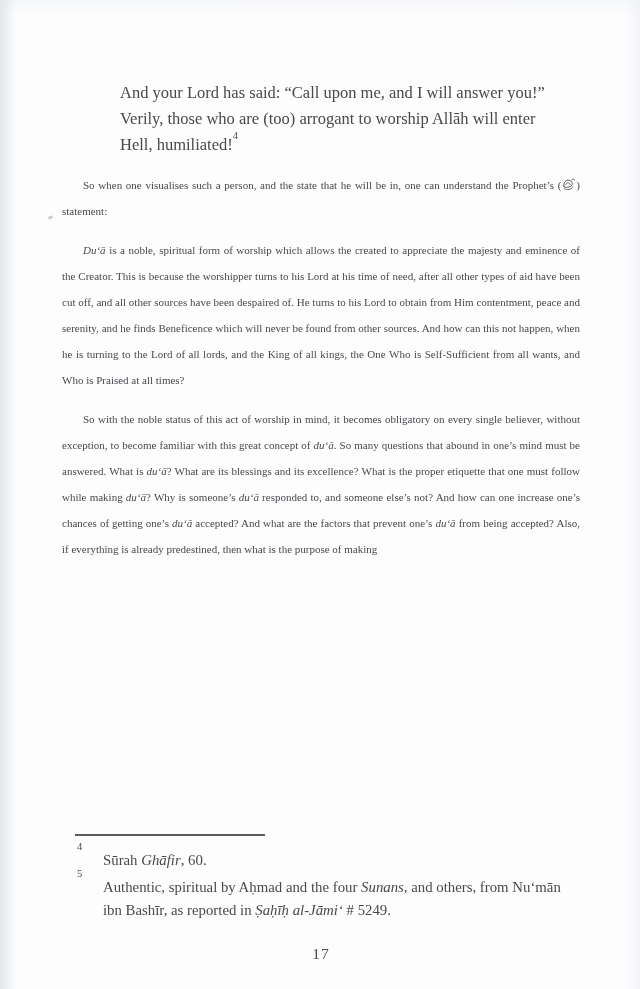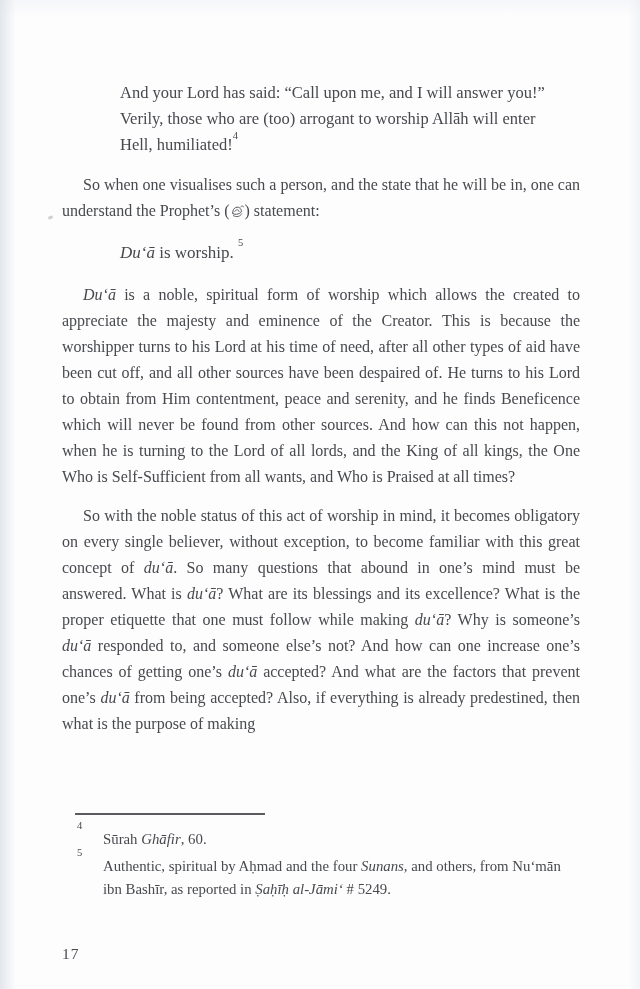--- a/index.html
+++ b/index.html
@@ -17,21 +17,21 @@
       linear-gradient(180deg, rgba(240,242,246,.6) 0px, rgba(255,255,255,0) 16px),
       #fdfdfe;
   }
   .quote{
     margin:0 14px 14px 58px;
     font-size:16.5px;line-height:26px;
     text-align:left;
   }
   p.body{
     margin:0 0 13px 0;
-    font-size:16px;line-height:26px;
+    font-size:11px;line-height:26px;
     text-align:justify;
   }
   .indent{text-indent:21px;}
   .hadith{
     margin:3px 0 16px 58px;
     font-size:17px;line-height:26px;
   }
   .it{font-style:italic;}
   sup{
     font-size:10.5px;
@@ -56,22 +56,22 @@
     margin:0 0 13px 0;
   }
   .footnote{display:flex;margin-bottom:4px;}
   .fn-marker{
     flex:none;width:28px;
     font-size:10.5px;top:-2px;
     padding-left:2px;box-sizing:border-box;
   }
   .fn-text{flex:1;text-align:left;}
   .page-number{
-    margin-top:40px;
-    text-align:left;
+    margin-top:19px;
+    text-align:center;
     font-size:15.5px;
     letter-spacing:1px;
   }
   .artifact{
     position:absolute;left:48px;top:216px;
     width:5px;height:3px;border-radius:2px;
     background:#c6c8cb;opacity:.85;
     transform:rotate(-25deg);
   }
 </style>
@@ -88,23 +88,20 @@
 
   <p class="body indent"><span>So when one visualises such a person, and the state that he will be in, one can understand the Prophet’s (</span><span class="pbuh"><svg width="15" height="14" viewBox="0 0 16 15" xmlns="http://www.w3.org/2000/svg">
           <g fill="none" stroke="#4a4c4f" stroke-width="1" stroke-linecap="round">
             <path d="M3 10 C2 5, 7 2, 10 4 C13 6, 13 9.5, 9 10.5 C6 11.3, 4 11.5, 3 10 Z"></path>
             <path d="M5 8 C6 5.5, 9.5 5.5, 9.7 8" stroke-width="0.9"></path>
             <path d="M3.5 12.5 C7 14.5, 11 13.5, 12.5 10.5" stroke-width="0.9"></path>
             <path d="M11.5 3 C12.5 1.8, 13.5 1.8, 14.5 3" stroke-width="0.9"></path>
           </g>
         </svg></span><span>) statement:</span></p>
 
-  <p class="hadith">
-    <span><span class="it">Du‘ā</span><span> is worship. </span><sup>5</sup></span>
-  </p>
 
 
   <p class="body indent"><span class="it">Du‘ā</span><span> is a noble, spiritual form of worship which allows the created to appreciate the majesty and eminence of the Creator. This is because the worshipper turns to his Lord at his time of need, after all other types of aid have been cut off, and all other sources have been despaired of. He turns to his Lord to obtain from Him contentment, peace and serenity, and he finds Beneficence which will never be found from other sources. And how can this not happen, when he is turning to the Lord of all lords, and the King of all kings, the One Who is Self-Sufficient from all wants, and Who is Praised at all times?</span></p>
 
   <p class="body indent"><span>So with the noble status of this act of worship in mind, it becomes obligatory on every single believer, without exception, to become familiar with this great concept of </span><span class="it">du‘ā</span><span>. So many questions that abound in one’s mind must be answered. What is </span><span class="it">du‘ā</span><span>? What are its blessings and its excellence? What is the proper etiquette that one must follow while making </span><span class="it">du‘ā</span><span>? Why is someone’s </span><span class="it">du‘ā</span><span> responded to, and someone else’s not? And how can one increase one’s chances of getting  one’s </span><span class="it">du‘ā</span><span> accepted? And what are the factors that prevent one’s </span><span class="it">du‘ā</span><span> from being accepted? Also, if everything is already predestined, then what is the purpose of making</span></p>
 
   <div class="footnotes">
     <div class="fn-rule"></div>
 
     <div class="footnote">

